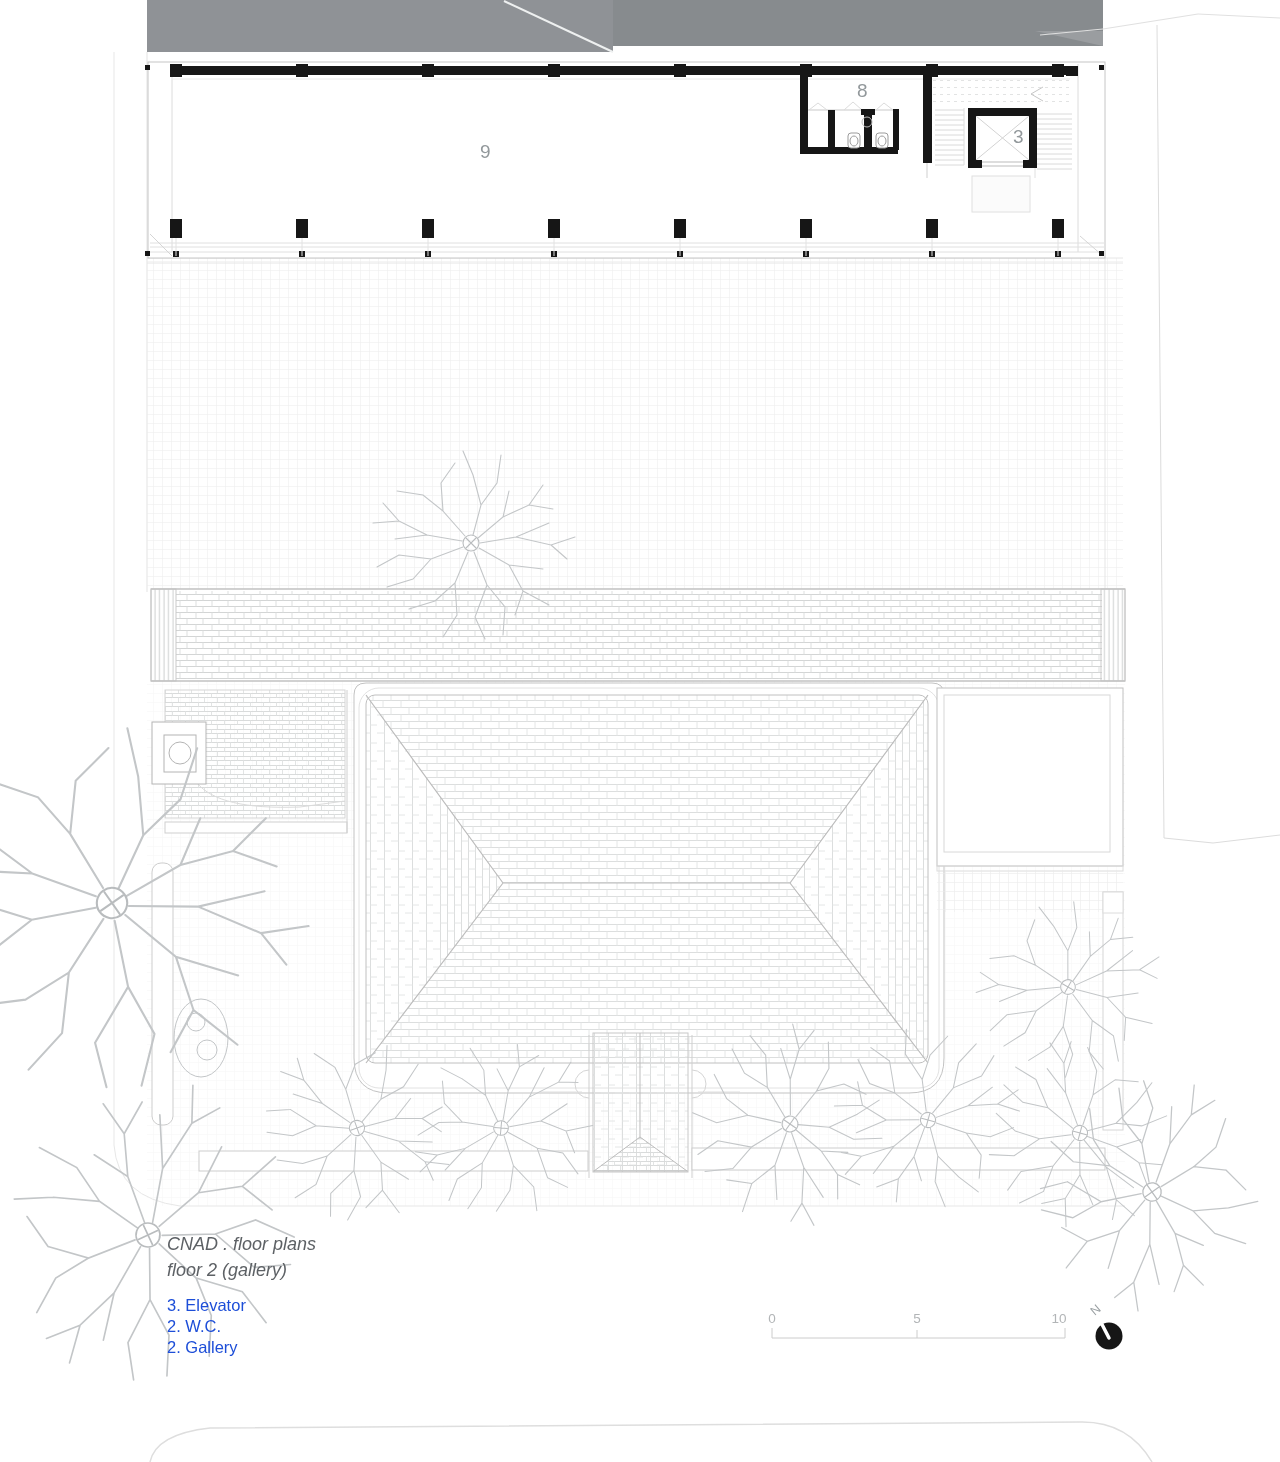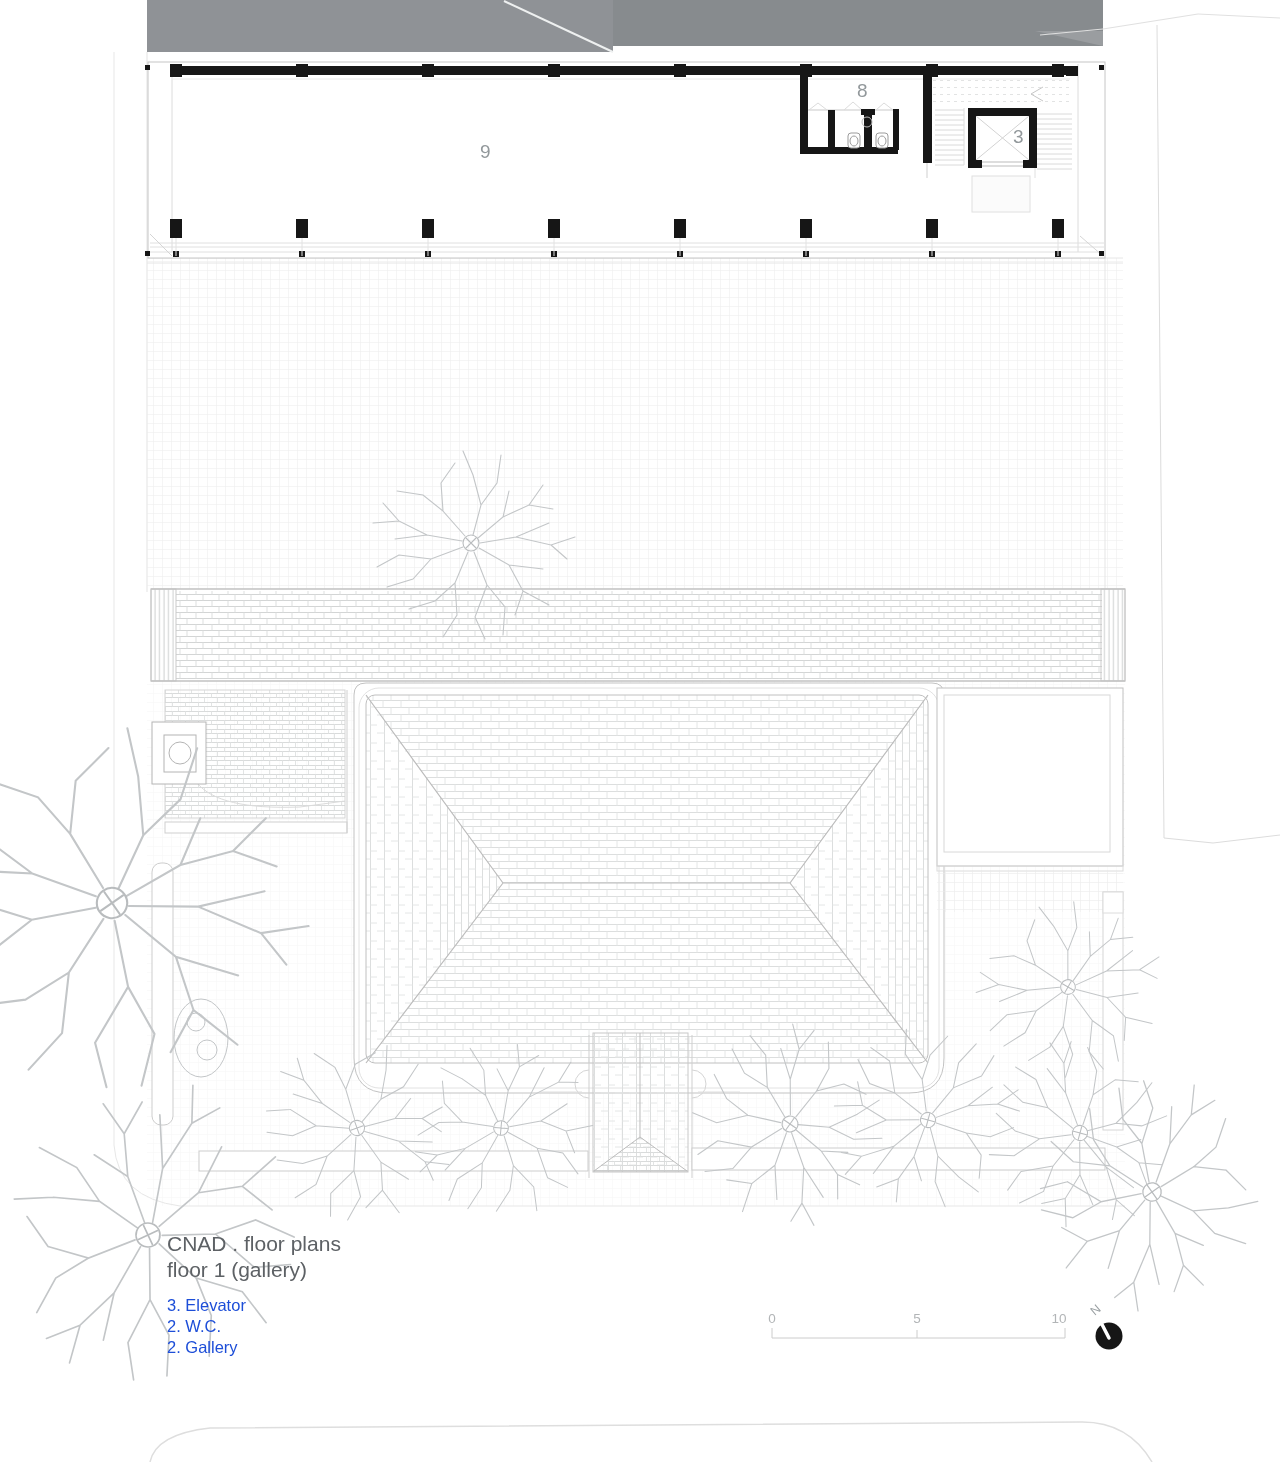--- a/index.html
+++ b/index.html
@@ -3,21 +3,21 @@
 <meta charset="utf-8">
 <style>
   html,body{margin:0;padding:0;background:#ffffff;}
   #stage{
     position:relative;width:1280px;height:1462px;background:#ffffff;overflow:hidden;
     font-family:"Liberation Sans", sans-serif;
   }
   #plan-svg{position:absolute;left:0;top:0;}
   .txt{position:absolute;color:#5e6266;}
   .room-num{font-size:19px;color:#92989b;letter-spacing:.5px;}
-  .title-line{font-size:21px;line-height:26px;color:#5d6165;}
+  .title-line{font-size:18px;line-height:26px;color:#5d6165;font-style:italic;}
   .legend-line{font-size:16.5px;line-height:21px;color:#1d4ed8;}
   .scale-num{font-size:13.5px;color:#b2b5b7;transform:translateX(-50%);}
   .north-n{font-size:12.5px;color:#9aa0a3;transform:rotate(-40deg);}
 </style>
 </head>
 <body>
 
 <div id="stage">
 
 <svg id="plan-svg" width="1280" height="1462" viewBox="0 0 1280 1462" xmlns="http://www.w3.org/2000/svg">
@@ -257,21 +257,21 @@
     <path d="M1109 1338 L1100.5 1321.5" stroke="#ffffff" stroke-width="3.5" stroke-linecap="round" fill="none"></path>
   </g>
 </svg>
 
 <div class="txt room-num" style="left:480px;top:141px;">9</div>
 <div class="txt room-num" style="left:857px;top:80px;">8</div>
 <div class="txt room-num" style="left:1013px;top:126px;">3</div>
 
 <div style="position:absolute;left:167px;top:1231px;">
   <div class="title-line">CNAD . floor plans</div>
-  <div class="title-line">floor 1 (gallery)</div>
+  <div class="title-line">floor 2 (gallery)</div>
 </div>
 
 <div style="position:absolute;left:167px;top:1295px;">
   <div class="legend-line">3. Elevator</div>
   <div class="legend-line">2. W.C.</div>
   <div class="legend-line">2. Gallery</div>
 </div>
 
 <div class="txt scale-num" style="left:772px;top:1311px;">0</div>
 <div class="txt scale-num" style="left:917px;top:1311px;">5</div>

